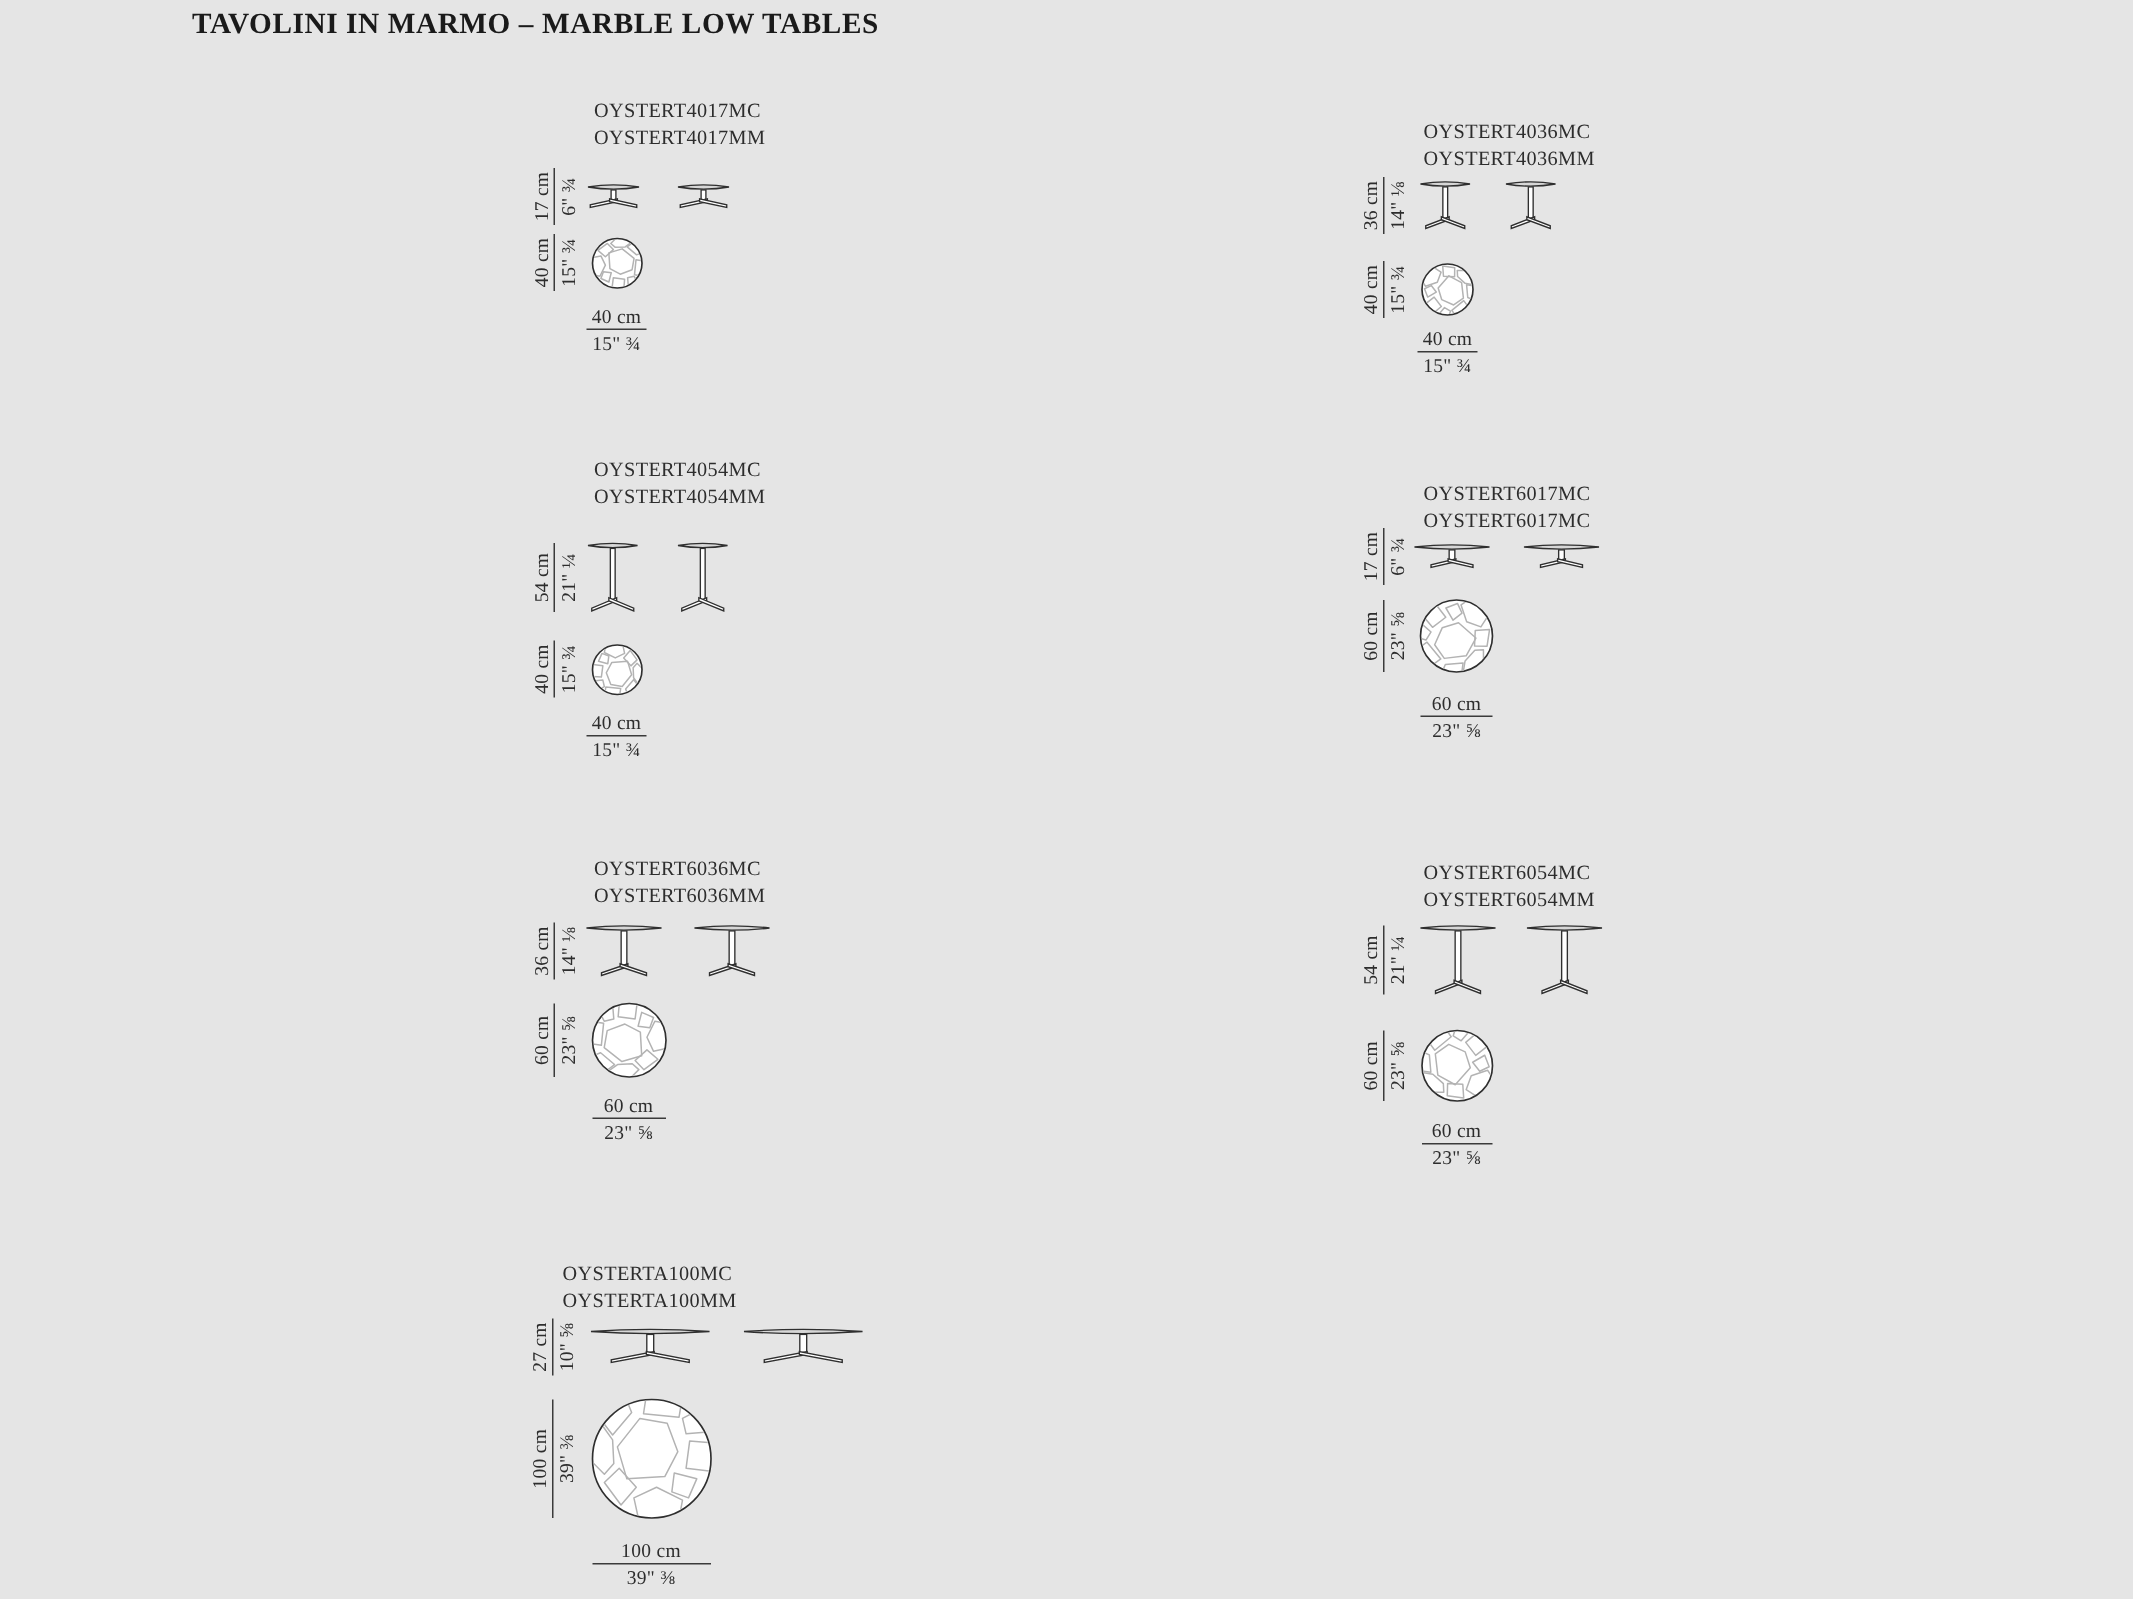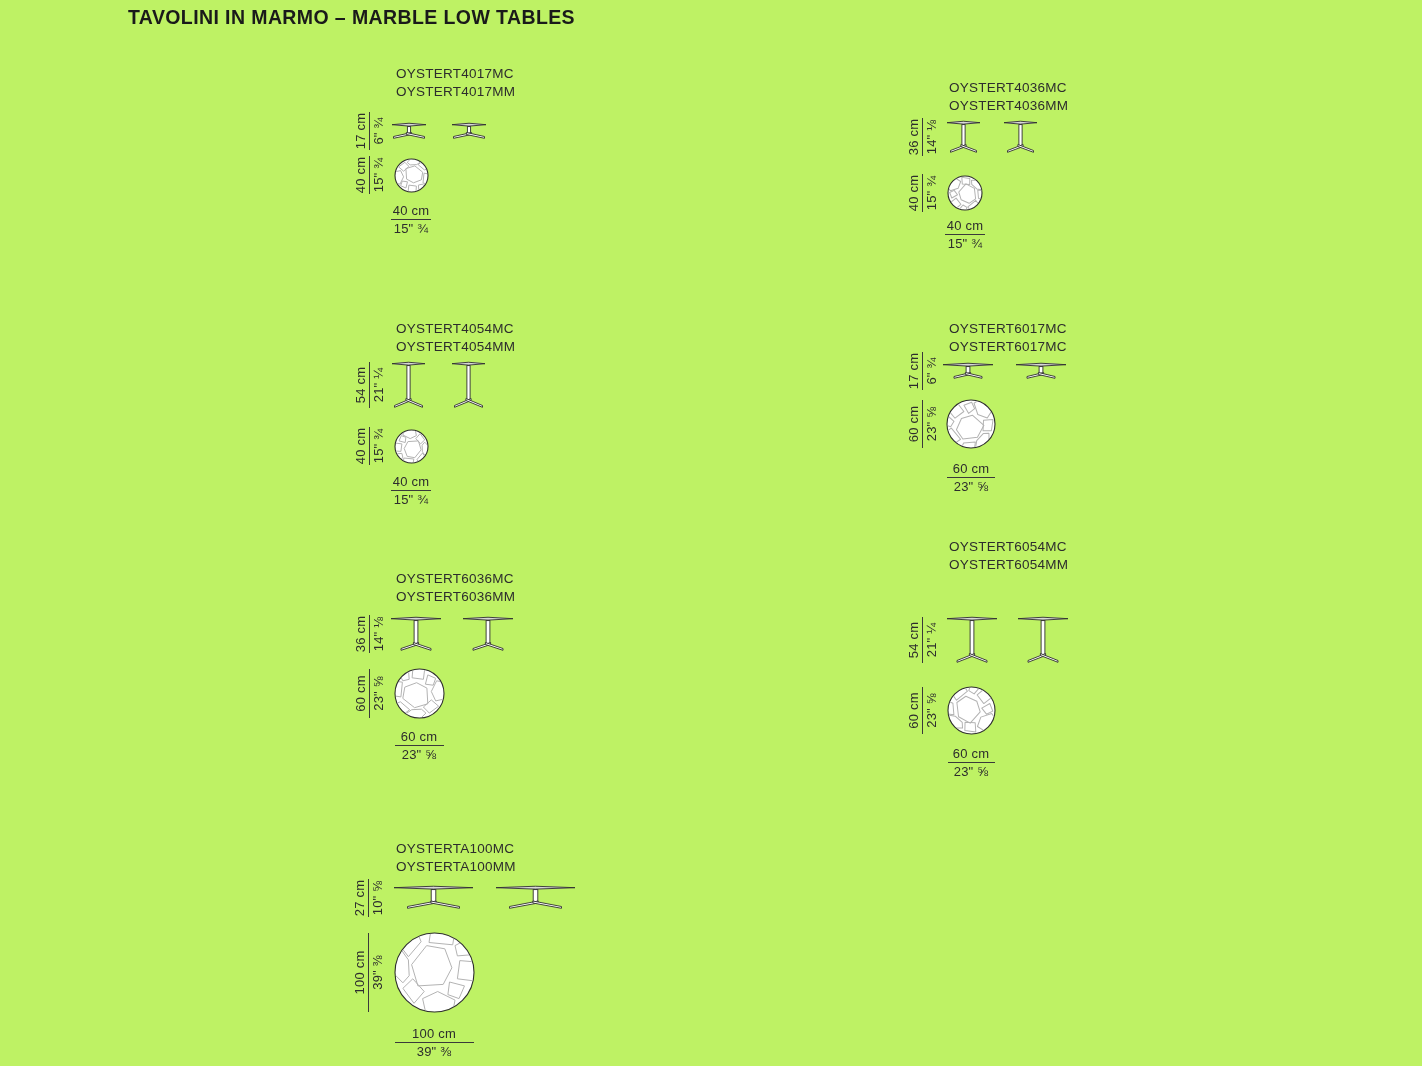--- a/index.html
+++ b/index.html
@@ -1,18 +1,18 @@
 <!DOCTYPE html>
 <html><head>
 <meta charset="utf-8">
 <style>
   html,body { margin:0; padding:0; background:#ffffff; }
   .page {
-    position:relative; width:1422px; height:1066px; background:#bef264;
-    font-family:Liberation Sans, sans-serif; color:#2d2d2d; overflow:hidden;
+    position:relative; width:1422px; height:1066px; background:#e5e5e5;
+    font-family:Liberation Serif, serif; color:#2d2d2d; overflow:hidden;
   }
   .title {
     position:absolute; left:128px; top:6px; margin:0;
     font-size:19.5px; font-weight:bold; letter-spacing:0.4px; color:#1a1a1a;
     white-space:nowrap;
   }
   .codes { position:absolute; font-size:13.5px; line-height:17.5px; letter-spacing:0.25px; color:#2d2d2d; }
   .code-line { white-space:nowrap; }
 
   .tbl, .topview { position:absolute; }
@@ -157,21 +157,21 @@
             <div class="dim-cm" style="width: 38px;">40 cm</div>
             <div class="dim-in" style="width: 38px;">15" ¾</div>
           </div>
         </div>
         <div class="hdim" style="left: 945px; top: 218px; width: 40px;">
           <div class="dim-cm">40 cm</div>
           <div class="dim-in">15" ¾</div>
         </div>
       </div>
       <div class="group">
-        <div class="codes" style="left: 396px; top: 320px; position: absolute;">
+        <div class="codes" style="left: 396px; top: 304px; position: absolute;">
           <div class="code-line">OYSTERT4054MC</div>
           <div class="code-line">OYSTERT4054MM</div>
         </div>
         <div class="tbl" style="left: 391px; top: 361px;">
           <svg width="35" height="48" viewBox="-1 -1 35 48">
             <rect class="col" x="14.9" y="3.5999999999999996" width="3.2" height="34.5"></rect>
             <path class="top" d="M0 1.68 Q16.5 -1.2 33 1.68 Q16.5 4.56 0 1.68 Z"></path>
             <path class="leg" d="M2.5 45.3 L2.5 43.5 L19.1 36.5 L19.1 38.5 Z"></path>
             <path class="leg" d="M30.5 45.3 L30.5 43.5 L13.9 36.5 L13.9 38.5 Z"></path>
           </svg>
@@ -340,21 +340,21 @@
             <div class="dim-cm" style="width: 49px;">60 cm</div>
             <div class="dim-in" style="width: 49px;">23" ⅝</div>
           </div>
         </div>
         <div class="hdim" style="left: 394.5px; top: 729px; width: 49px;">
           <div class="dim-cm">60 cm</div>
           <div class="dim-in">23" ⅝</div>
         </div>
       </div>
       <div class="group">
-        <div class="codes" style="left: 949px; top: 538px; position: absolute;">
+        <div class="codes" style="left: 949px; top: 573px; position: absolute;">
           <div class="code-line">OYSTERT6054MC</div>
           <div class="code-line">OYSTERT6054MM</div>
         </div>
         <div class="tbl" style="left: 946px; top: 616px;">
           <svg width="52" height="48" viewBox="-1 -1 52 48">
             <rect class="col" x="23.1" y="3.5999999999999996" width="3.8" height="34.5"></rect>
             <path class="top" d="M0 1.68 Q25 -1.2 50 1.68 Q25 4.56 0 1.68 Z"></path>
             <path class="leg" d="M10 45.3 L10 43.5 L27.6 36.5 L27.6 38.5 Z"></path>
             <path class="leg" d="M40 45.3 L40 43.5 L22.4 36.5 L22.4 38.5 Z"></path>
           </svg>
@@ -401,21 +401,21 @@
             <div class="dim-cm" style="width: 47px;">60 cm</div>
             <div class="dim-in" style="width: 47px;">23" ⅝</div>
           </div>
         </div>
         <div class="hdim" style="left: 947.5px; top: 746px; width: 47px;">
           <div class="dim-cm">60 cm</div>
           <div class="dim-in">23" ⅝</div>
         </div>
       </div>
       <div class="group">
-        <div class="codes" style="left: 396px; top: 840px; position: absolute;">
+        <div class="codes" style="left: 375px; top: 840px; position: absolute;">
           <div class="code-line">OYSTERTA100MC</div>
           <div class="code-line">OYSTERTA100MM</div>
         </div>
         <div class="tbl" style="left: 393px; top: 885px;">
           <svg width="81" height="25" viewBox="-1 -1 81 25">
             <rect class="col" x="37.2" y="3.5999999999999996" width="4.6" height="13.000000000000002"></rect>
             <path class="top" d="M0 1.68 Q39.5 -1.2 79 1.68 Q39.5 4.56 0 1.68 Z"></path>
             <path class="leg" d="M13.5 22.3 L13.5 20.5 L42.1 15 L42.1 17 Z"></path>
             <path class="leg" d="M65.5 22.3 L65.5 20.5 L36.9 15 L36.9 17 Z"></path>
           </svg>

